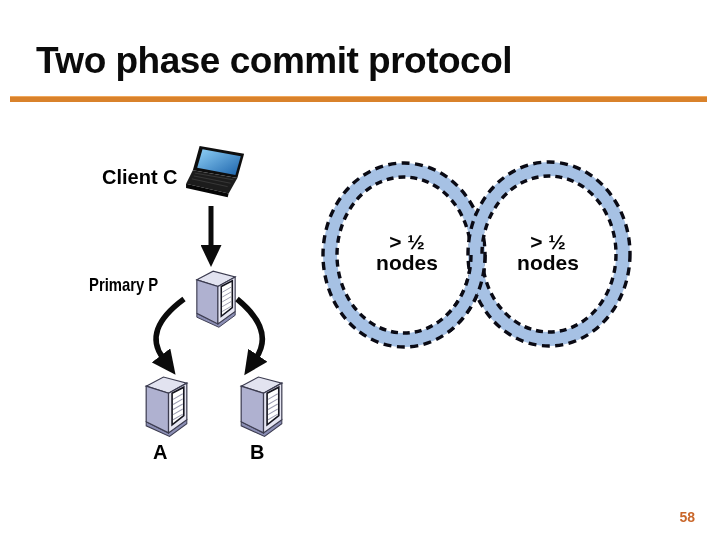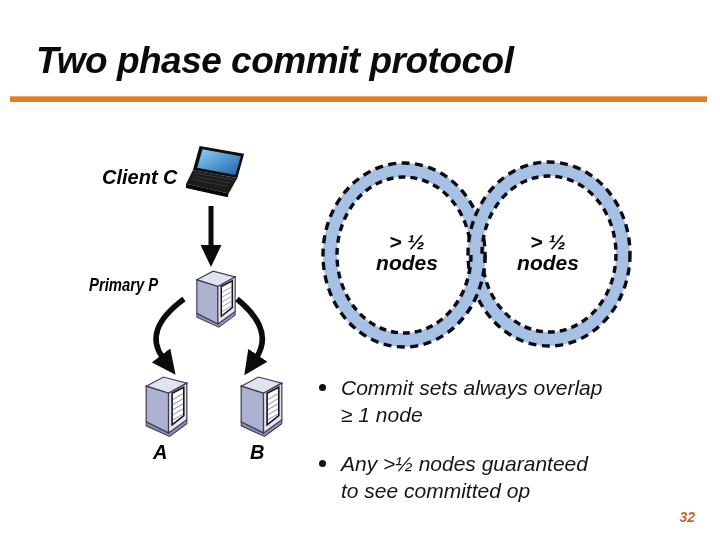--- a/index.html
+++ b/index.html
@@ -1,18 +1,18 @@
 <!DOCTYPE html>
 <html><head>
 <meta charset="utf-8">
 <style>
   html,body{margin:0;padding:0;background:#fff;}
   .slide{
     position:relative;width:720px;height:540px;background:#ffffff;overflow:hidden;
-    font-family:"Liberation Sans",sans-serif;color:#0b0b0b;font-style:italic;
+    font-family:"Liberation Sans",sans-serif;color:#0b0b0b;
   }
   .title{
     position:absolute;left:36px;top:40px;font-size:37px;font-weight:bold;
     letter-spacing:-0.5px;color:#0b0b0b;white-space:nowrap;
   }
   .rule{
     position:absolute;left:10px;top:96px;width:697px;height:5px;
     background:#D9822B;border-top:1px solid #F0A85C;
   }
   .label{position:absolute;font-weight:bold;font-size:20px;color:#000;white-space:nowrap;}
@@ -131,28 +131,16 @@
 
   <div class="venn-label venn-label-left">
     <div>&gt; ½</div>
     <div>nodes</div>
   </div>
   <div class="venn-label venn-label-right">
     <div>&gt; ½</div>
     <div>nodes</div>
   </div>
 
-  <ul class="bullets">
-    <li>
-      <span class="dot"></span>
-      <span class="bline">Commit sets always overlap</span>
-      <span class="bline">≥ 1 node</span>
-    </li>
-    <li>
-      <span class="dot"></span>
-      <span class="bline">Any &gt;½ nodes guaranteed</span>
-      <span class="bline">to see committed op</span>
-    </li>
-  </ul>
 
-  <div class="pagenum">32</div>
+  <div class="pagenum">58</div>
 
 </div>
 
 </body></html>

